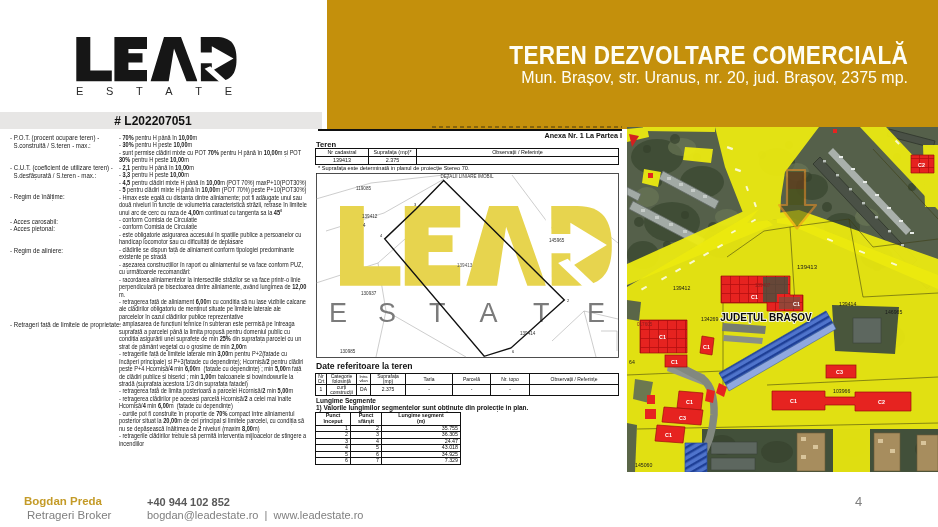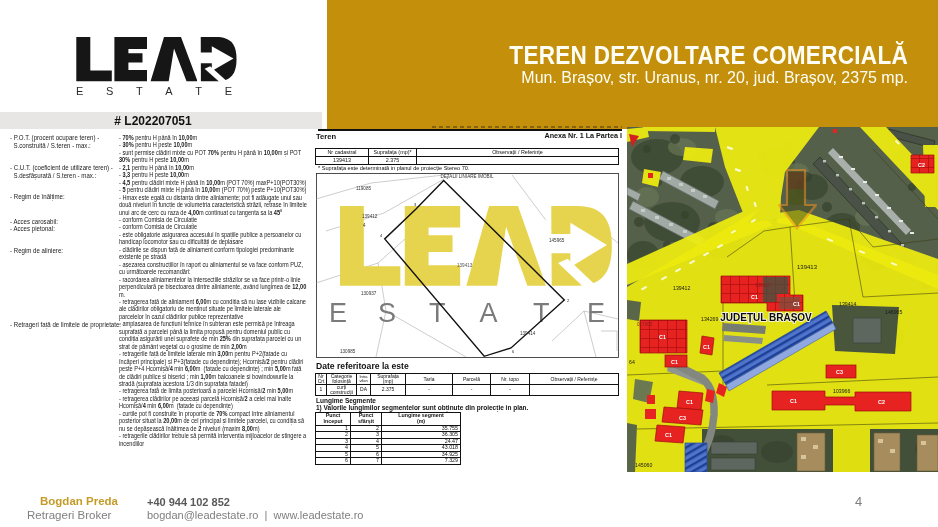--- a/index.html
+++ b/index.html
@@ -102,21 +102,21 @@
 - retragerile clădirilor trebuie să permită intervenția mijloacelor de stingere a<br>
 incendiilor
 </div>
 
 <div class="abs" style="left:318px;top:129px;width:304px;height:1.6px;background:#111;"></div>
 
 <div class="abs" style="left:432px;top:125.5px;width:190px;height:2.2px;background:repeating-linear-gradient(90deg,rgba(70,55,15,0.5) 0 4px,rgba(0,0,0,0) 4px 7px);"></div>
 
 <div class="abs" style="left:318px;top:131px;width:304px;text-align:right;font-size:7.2px;font-weight:bold;color:#111;">Anexa Nr. 1 La Partea I</div>
 
-<div class="abs" style="left:316px;top:132px;font-size:7.6px;font-weight:bold;color:#111;">Teren</div>
+<div class="abs" style="left:316px;top:140px;font-size:7.6px;font-weight:bold;color:#111;">Teren</div>
 
 <table class="abs" style="left:315px;top:147.5px;width:304px;border-collapse:collapse;font-size:5.4px;line-height:5.2px;color:#111;table-layout:fixed;">
   <tbody>
       <tr>
     <td style="border:0.7px solid #111;width:52px;text-align:center;padding:0.2px 0;">Nr cadastral</td>
     <td style="border:0.7px solid #111;width:45px;text-align:center;">Suprafața (mp)*</td>
     <td style="border:0.7px solid #111;text-align:center;">Observații / Referințe</td>
   </tr>
   <tr>
     <td style="border:0.7px solid #111;text-align:center;padding:0.2px 0;">139413</td>
@@ -184,21 +184,21 @@
     <text x="46" y="47">139412</text>
     <text x="47" y="56">4</text>
     <text x="141" y="96" fill="#555">139413</text>
     <text x="233" y="71">145965</text>
     <text x="45" y="124">130937</text>
     <text x="204" y="164">139414</text>
     <text x="24" y="182">130985</text>
   </g>
 </svg>
 
-<div class="abs" style="left:316px;top:361px;font-size:8.6px;font-weight:bold;color:#111;">Date referitoare la este</div>
+<div class="abs" style="left:316px;top:361px;font-size:8.6px;font-weight:bold;color:#111;">Date referitoare la teren</div>
 
 <table class="abs" style="left:315px;top:373px;width:304px;border-collapse:collapse;font-size:5.0px;line-height:5.0px;color:#111;table-layout:fixed;">
   <tbody>
       <tr>
     <td style="border:0.7px solid #111;width:10px;text-align:center;padding:0;line-height:5.0px;">Nr<br>Crt</td>
     <td style="border:0.7px solid #111;width:29px;text-align:center;line-height:5.0px;padding:0;">Categorie<br>folosință</td>
     <td style="border:0.7px solid #111;width:13px;text-align:center;font-size:4.0px;line-height:4.2px;padding:0;">Intra<br>vilan</td>
     <td style="border:0.7px solid #111;width:34px;text-align:center;line-height:5.0px;padding:0;">Suprafața<br>(mp)</td>
     <td style="border:0.7px solid #111;width:44px;text-align:center;">Tarla</td>
     <td style="border:0.7px solid #111;width:35px;text-align:center;">Parcelă</td>
@@ -545,21 +545,21 @@
     <text x="291" y="40">C2</text>
   </g>
 
   <g>
     <path d="M161,45 L177,45 L177,62 L161,62 Z" fill="#7a2020" opacity="0.75"></path>
     <path d="M161,62 L177,62 L177,78 L161,78 Z" fill="#4c531f" opacity="0.8"></path>
     <path d="M160,43 L178,43 L178,78 L189,78 L170,101.5 L152,78 L160,78 Z" fill="#4c531f" opacity="0.55" stroke="#ef8f1f" stroke-width="2.2" stroke-linejoin="round"></path>
   </g>
 </svg>
 
-<div class="abs" style="left:40px;top:495px;font-size:11.5px;font-weight:bold;color:#c49b28;">Bogdan Preda</div>
+<div class="abs" style="left:24px;top:495px;font-size:11.5px;font-weight:bold;color:#c49b28;">Bogdan Preda</div>
 
 <div class="abs" style="left:27px;top:509px;font-size:11.5px;color:#7f7f7f;">Retrageri Broker</div>
 
 <div class="abs" style="left:147px;top:495.5px;font-size:11px;font-weight:bold;color:#595959;">+40 944 102 852</div>
 
 <div class="abs" style="left:147px;top:509px;font-size:11px;color:#7f7f7f;">bogdan@leadestate.ro&nbsp; | &nbsp;www.leadestate.ro</div>
 
 <div class="abs" style="left:855px;top:494px;font-size:13px;color:#7f7f7f;">4</div>
 
 </body></html>

